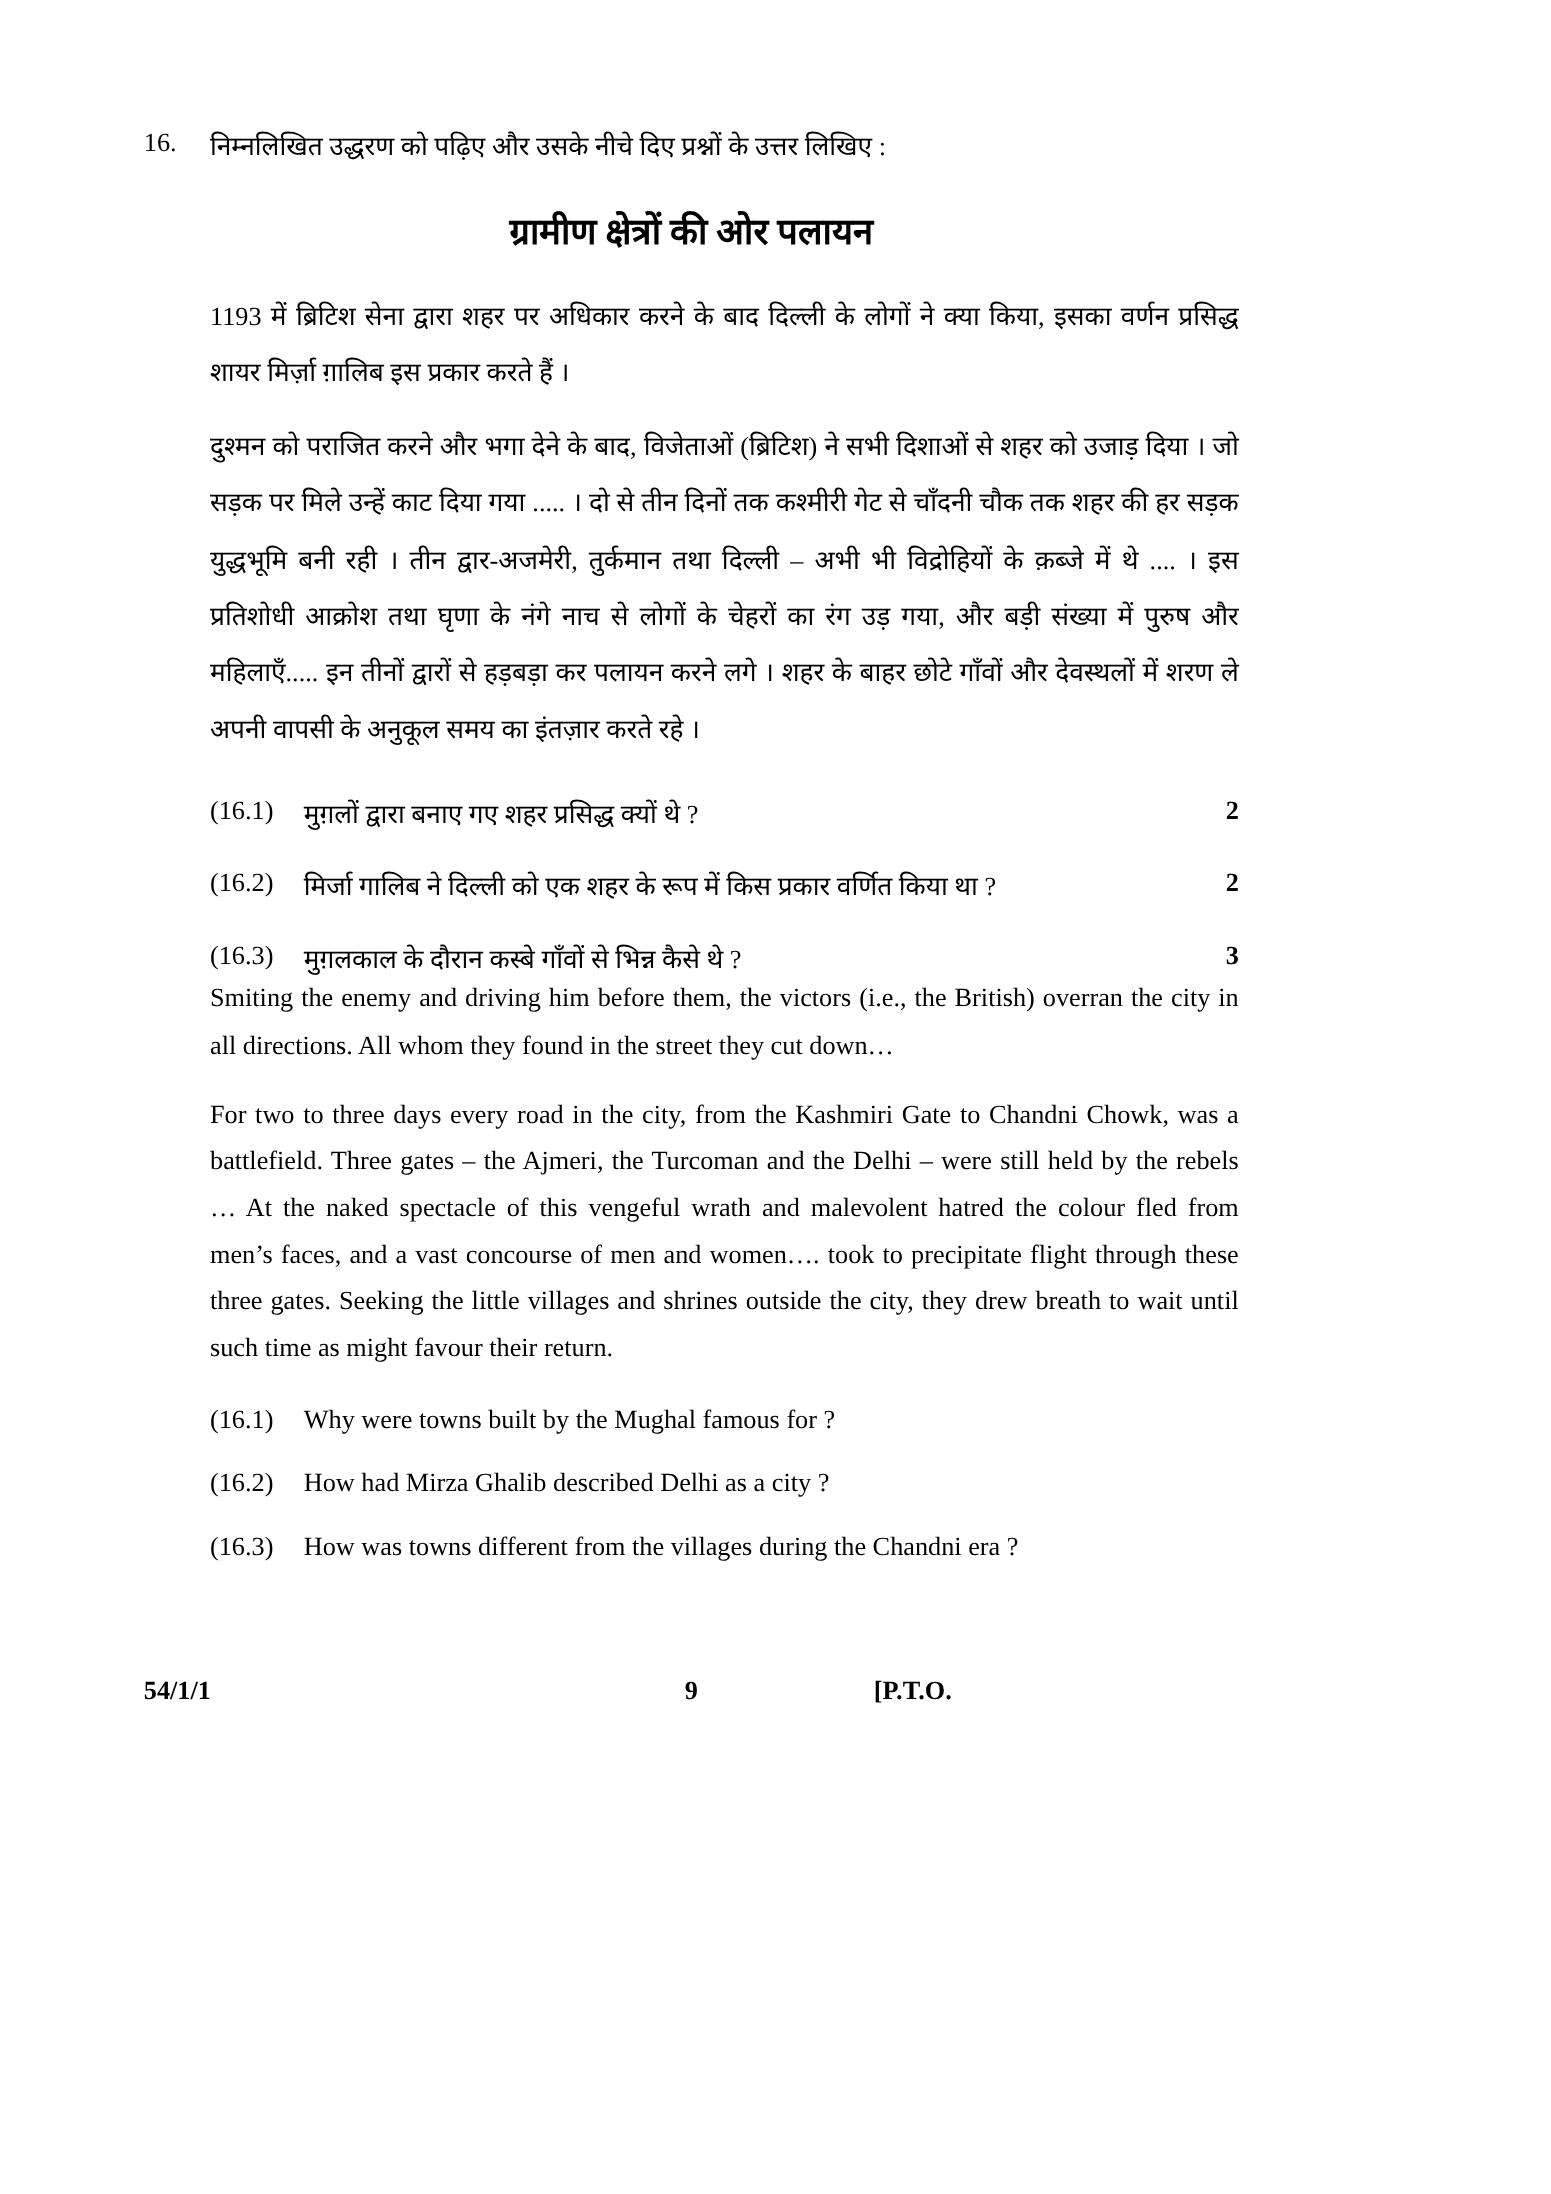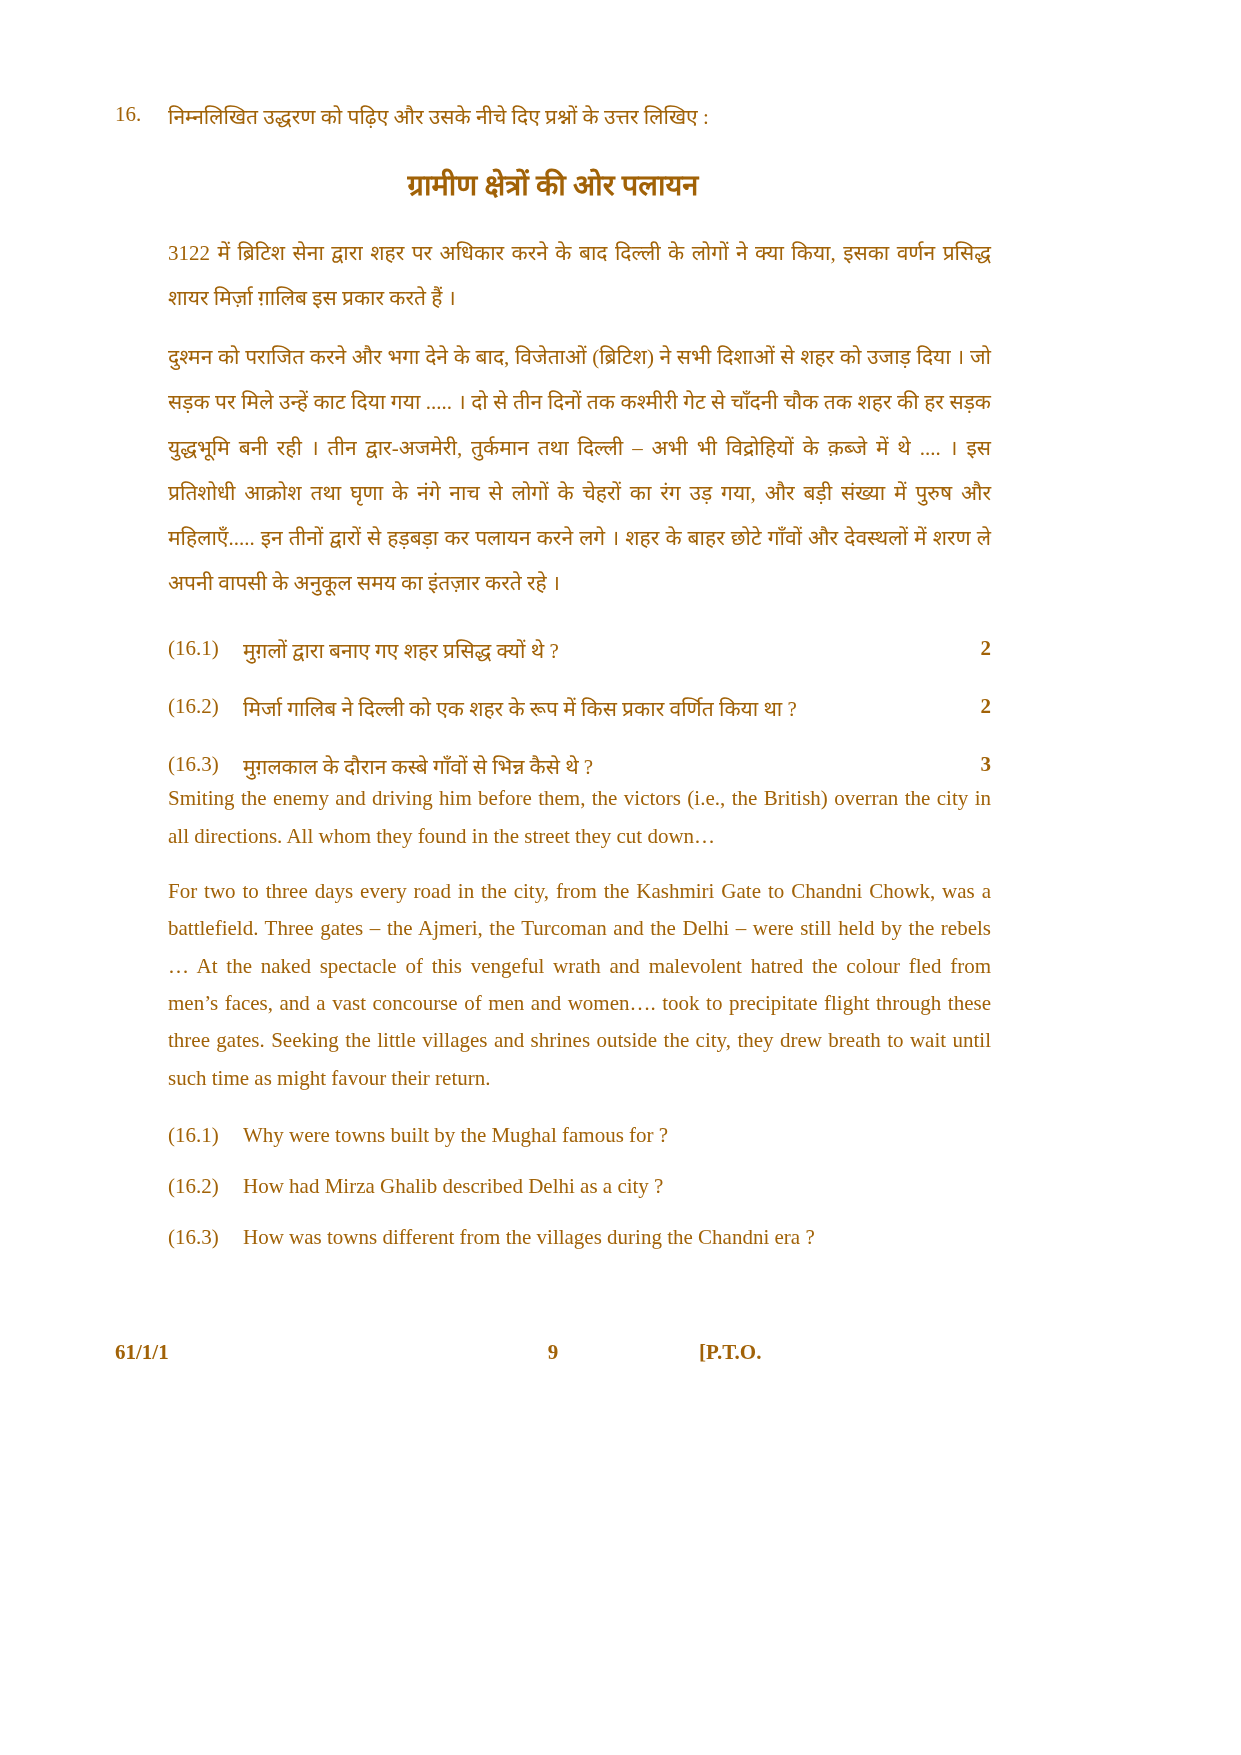--- a/index.html
+++ b/index.html
@@ -3,21 +3,21 @@
 <meta charset="utf-8">
 <style>
   * { margin: 0; padding: 0; box-sizing: border-box; }
   html, body { background: #e8e8e8; }
   .page {
     position: relative;
     width: 1241px;
     height: 1755px;
     margin: 0 auto;
     background: #ffffff;
-    color: #a16207;
+    color: #000000;
     font-family: "Liberation Serif", "DejaVu Serif", serif;
     font-size: 21px;
   }
   .content {
     position: absolute;
     left: 115px;
     top: 102px;
     width: 876px;
   }
   .q-intro-row {
@@ -82,21 +82,21 @@
 <div class="page">
   <div class="content">
 
     <div class="q-intro-row">
       <span class="q-num">16.</span>
       <span class="q-intro-text">निम्नलिखित उद्धरण को पढ़िए और उसके नीचे दिए प्रश्नों के उत्तर लिखिए :</span>
     </div>
 
     <div class="section-heading">ग्रामीण क्षेत्रों की ओर पलायन</div>
 
-    <p class="para hindi">3122 में ब्रिटिश सेना द्वारा शहर पर अधिकार करने के बाद दिल्ली के लोगों ने क्या किया, इसका वर्णन प्रसिद्ध शायर मिर्ज़ा ग़ालिब इस प्रकार करते हैं ।</p>
+    <p class="para hindi">1193 में ब्रिटिश सेना द्वारा शहर पर अधिकार करने के बाद दिल्ली के लोगों ने क्या किया, इसका वर्णन प्रसिद्ध शायर मिर्ज़ा ग़ालिब इस प्रकार करते हैं ।</p>
     <p class="para hindi">दुश्मन को पराजित करने और भगा देने के बाद, विजेताओं (ब्रिटिश) ने सभी दिशाओं से शहर को उजाड़ दिया । जो सड़क पर मिले उन्हें काट दिया गया ..... । दो से तीन दिनों तक कश्मीरी गेट से चाँदनी चौक तक शहर की हर सड़क युद्धभूमि बनी रही । तीन द्वार-अजमेरी, तुर्कमान तथा दिल्ली – अभी भी विद्रोहियों के क़ब्जे में थे .... । इस प्रतिशोधी आक्रोश तथा घृणा के नंगे नाच से लोगों के चेहरों का रंग उड़ गया, और बड़ी संख्या में पुरुष और महिलाएँ..... इन तीनों द्वारों से हड़बड़ा कर पलायन करने लगे । शहर के बाहर छोटे गाँवों और देवस्थलों में शरण ले अपनी वापसी के अनुकूल समय का इंतज़ार करते रहे ।</p>
 
     <div class="subq-row hindi">
       <span class="subq-num">(16.1)</span>
       <span class="subq-text">मुग़लों द्वारा बनाए गए शहर प्रसिद्ध क्यों थे ?</span>
       <span class="subq-marks">2</span>
     </div>
     <div class="subq-row hindi">
       <span class="subq-num">(16.2)</span>
       <span class="subq-text">मिर्जा गालिब ने दिल्ली को एक शहर के रूप में किस प्रकार वर्णित किया था ?</span>
@@ -122,17 +122,17 @@
       <span class="subq-text">How had Mirza Ghalib described Delhi as a city ?</span>
     </div>
     <div class="subq-row">
       <span class="subq-num">(16.3)</span>
       <span class="subq-text">How was towns different from the villages during the Chandni era ?</span>
     </div>
 
   </div>
 
   <div class="footer">
-    <span class="footer-left">61/1/1</span>
+    <span class="footer-left">54/1/1</span>
     <span class="footer-center">9</span>
     <span class="footer-right">[P.T.O.</span>
   </div>
 </div>
 
 </body></html>

